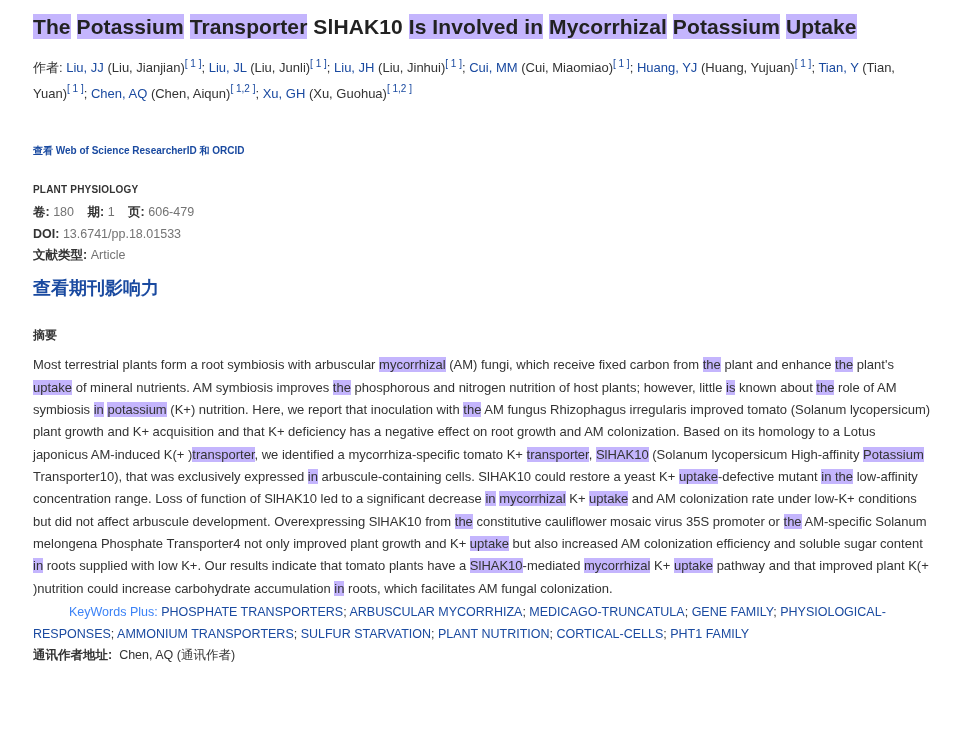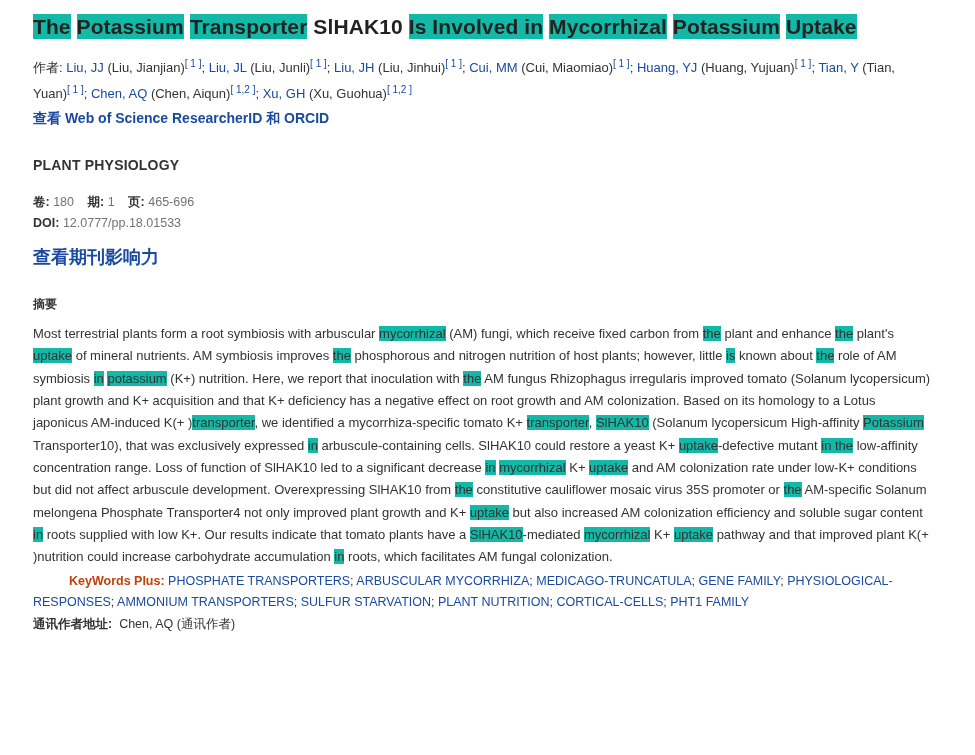--- a/index.html
+++ b/index.html
@@ -14,26 +14,27 @@
     font-family: "Liberation Sans", sans-serif;
     font-size: 13px;
     color: #333333;
     overflow: hidden;
     position: relative;
   }
   .page {
     padding: 14px 44px 0 33px;
   }
   .hl {
-    background: #14b8a6;
+    background: #c4b5fd;
   }
   a, .link {
     color: #1a4aa0;
     text-decoration: none;
     cursor: pointer;
+    margin-top: 36px;
   }
 
   
   .title {
     font-size: 21px;
     font-weight: bold;
     color: #222222;
     line-height: 1.28;
     margin: 0 0 14px 0;
     letter-spacing: 0.1px;
@@ -53,35 +54,35 @@
   .sup {
     font-size: 10px;
     vertical-align: super;
     color: #333;
   }
   .sup .link { color: #1a4aa0; }
   .researcher-link {
     display: block;
     font-weight: bold;
     color: #1a4aa0;
-    font-size: 14px;
+    font-size: 10px;
   }
 
   
   .journal-block {
     margin-top: 22px;
     line-height: 1.62;
     font-size: 12.5px;
   }
   .journal-name {
     font-weight: bold;
-    font-size: 14px;
+    font-size: 10px;
     color: #333;
     letter-spacing: 0.2px;
-    margin-bottom: 16px;
+    margin-bottom: 4px;
   }
   .meta-row { margin-bottom: 1px; }
   .meta-key { font-weight: bold; color: #333; }
   .meta-val { color: #737373; }
   .meta-gap { display: inline-block; width: 10px; }
   .impact-link {
     display: inline-block;
     margin-top: 8px;
     font-weight: bold;
     color: #1a4aa0;
@@ -103,21 +104,21 @@
     color: #333;
     text-align: left;
   }
 
   
   .kw-block {
     font-size: 12.5px;
     line-height: 1.72;
     margin-top: 2px;
   }
-  .kw-label { font-weight: bold; color: #c2410c; padding-left: 36px; }
+  .kw-label { font-weight: normal; color: #3b82f6; padding-left: 36px; }
   .kw-sep { color: #333; }
 
   
   .authorinfo {
     font-size: 12.5px;
     line-height: 1.7;
   }
   .ai-row { margin-bottom: 3px; }
   .ai-label { font-weight: bold; color: #333; }
 </style>
@@ -135,25 +136,29 @@
   </div>
 
   <div class="journal-block">
     <div class="journal-name">PLANT PHYSIOLOGY</div>
     <div class="meta-row">
       <span class="meta-key">卷:</span>
       <span class="meta-val">180</span><span class="meta-gap"></span>
       <span class="meta-key">期:</span>
       <span class="meta-val">1</span><span class="meta-gap"></span>
       <span class="meta-key">页:</span>
-      <span class="meta-val">465-696</span>
+      <span class="meta-val">606-479</span>
     </div>
     <div class="meta-row">
       <span class="meta-key">DOI:</span>
-      <span class="meta-val">12.0777/pp.18.01533</span>
+      <span class="meta-val">13.6741/pp.18.01533</span>
+    </div>
+    <div class="meta-row">
+      <span class="meta-key">文献类型:</span>
+      <span class="meta-val">Article</span>
     </div>
     <a class="impact-link">查看期刊影响力</a>
   </div>
 
   <h2 class="sec">摘要</h2>
   <div class="abstract" id="abstract-host"><span>Most terrestrial plants form a root symbiosis with arbuscular </span><span class="hl">mycorrhizal</span><span> (AM) fungi, which receive fixed carbon from </span><span class="hl">the</span><span> plant and enhance </span><span class="hl">the</span><span> plant's </span><span class="hl">uptake</span><span> of mineral nutrients. AM symbiosis improves </span><span class="hl">the</span><span> phosphorous and nitrogen nutrition of host plants; however, little </span><span class="hl">is</span><span> known about </span><span class="hl">the</span><span> role of AM symbiosis </span><span class="hl">in</span><span> </span><span class="hl">potassium</span><span> (K+) nutrition. Here, we report that inoculation with </span><span class="hl">the</span><span> AM fungus Rhizophagus irregularis improved tomato (Solanum lycopersicum) plant growth and K+ acquisition and that K+ deficiency has a negative effect on root growth and AM colonization. Based on its homology to a Lotus japonicus AM-induced K(+ )</span><span class="hl">transporter</span><span>, we identified a mycorrhiza-specific tomato K+ </span><span class="hl">transporter</span><span>, </span><span class="hl">SlHAK10</span><span> (Solanum lycopersicum High-affinity </span><span class="hl">Potassium</span><span> Transporter10), that was exclusively expressed </span><span class="hl">in</span><span> arbuscule-containing cells. SlHAK10 could restore a yeast K+ </span><span class="hl">uptake</span><span>-defective mutant </span><span class="hl">in the</span><span> low-affinity concentration range. Loss of function of SlHAK10 led to a significant decrease </span><span class="hl">in</span><span> </span><span class="hl">mycorrhizal</span><span> K+ </span><span class="hl">uptake</span><span> and AM colonization rate under low-K+ conditions but did not affect arbuscule development. Overexpressing SlHAK10 from </span><span class="hl">the</span><span> constitutive cauliflower mosaic virus 35S promoter or </span><span class="hl">the</span><span> AM-specific Solanum melongena Phosphate Transporter4 not only improved plant growth and K+ </span><span class="hl">uptake</span><span> but also increased AM colonization efficiency and soluble sugar content </span><span class="hl">in</span><span> roots supplied with low K+. Our results indicate that tomato plants have a </span><span class="hl">SlHAK10</span><span>-mediated </span><span class="hl">mycorrhizal</span><span> K+ </span><span class="hl">uptake</span><span> pathway and that improved plant K(+ )nutrition could increase carbohydrate accumulation </span><span class="hl">in</span><span> roots, which facilitates AM fungal colonization.</span></div>
 
   <div class="kw-block">
     <span class="kw-label">KeyWords Plus:</span>
     <span id="keywords-host"> <a class="link">PHOSPHATE TRANSPORTERS</a><span class="kw-sep">; </span><a class="link">ARBUSCULAR MYCORRHIZA</a><span class="kw-sep">; </span><a class="link">MEDICAGO-TRUNCATULA</a><span class="kw-sep">; </span><a class="link">GENE FAMILY</a><span class="kw-sep">; </span><a class="link">PHYSIOLOGICAL-RESPONSES</a><span class="kw-sep">; </span><a class="link">AMMONIUM TRANSPORTERS</a><span class="kw-sep">; </span><a class="link">SULFUR STARVATION</a><span class="kw-sep">; </span><a class="link">PLANT NUTRITION</a><span class="kw-sep">; </span><a class="link">CORTICAL-CELLS</a><span class="kw-sep">; </span><a class="link">PHT1 FAMILY</a></span>

